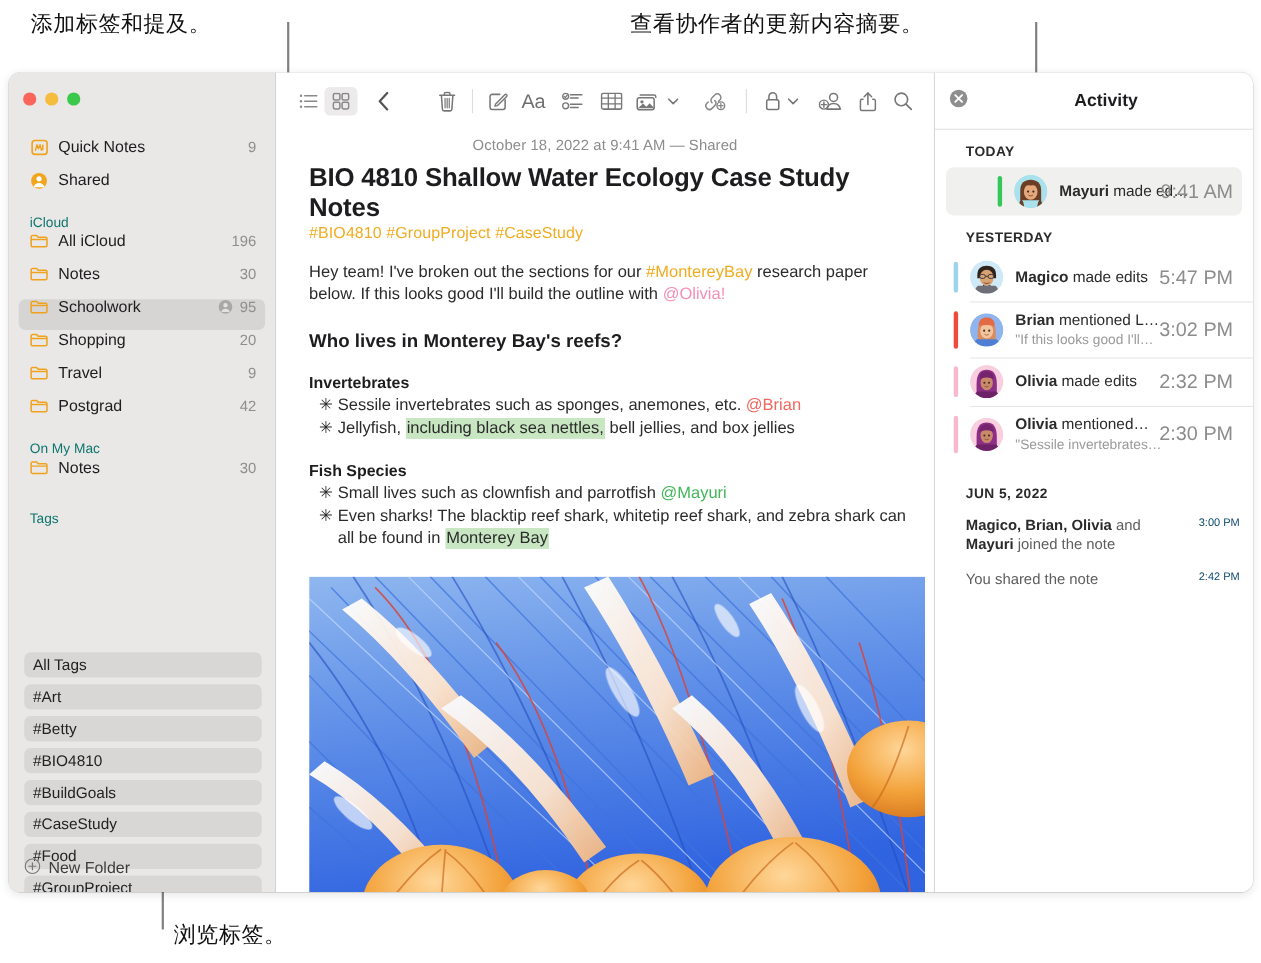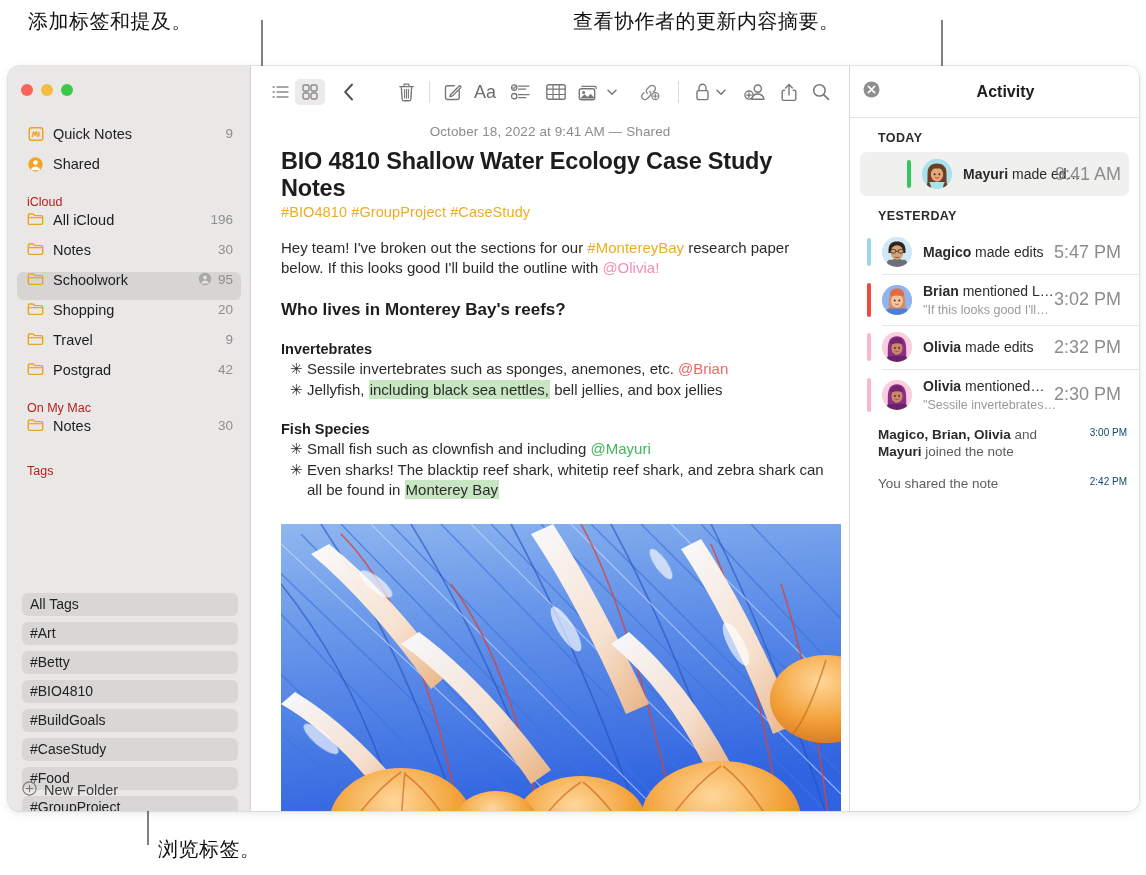--- a/index.html
+++ b/index.html
@@ -55,21 +55,21 @@
     padding:0 8px 0 9px;
     border-radius:6px;
     font-size:14.5px; color:#1d1d1f;
   }
   .sb-row.sel { background:#d6d5d4; }
   .sb-ico { width:19px; flex:0 0 19px; display:flex; align-items:center; justify-content:center; margin-right:8px; }
   .sb-label { flex:1; white-space:nowrap; }
   .sb-count { color:#8e8e8e; font-size:13.5px; }
   .sb-shareico { margin-right:6px; display:flex; align-items:center; }
   .sb-head {
-    font-size:12.5px; color:#b91c1c;
+    font-size:12.5px; color:#0f766e;
     margin:11px 0 3px 19px;
   }
 
   
   .tags-wrap { position:absolute; left:14px; right:12px; top:527px; display:flex; flex-wrap:wrap; gap:6px 7px;flex-direction:column; }
   .tag {
     background:#d8d7d6; color:#222;
     border-radius:6px; padding:4px 8px 5px;
     font-size:14px; line-height:1;
     white-space:nowrap;
@@ -461,21 +461,21 @@
         <div class="note-h2">Who lives in Monterey Bay's reefs?</div>
 
         <div class="note-h3">Invertebrates</div>
         <ul class="bullets">
           <li><span class="ast">✳</span><span>Sessile invertebrates such as sponges, anemones, etc. </span><span class="men-red">@Brian</span></li>
           <li><span class="ast">✳</span><span>Jellyfish, </span><span class="hl">including black sea nettles,</span><span> bell jellies, and box jellies</span></li>
         </ul>
 
         <div class="note-h3">Fish Species</div>
         <ul class="bullets">
-          <li><span class="ast">✳</span><span>Small fish such as clownfish and including </span><span class="men-green">@Mayuri</span></li>
+          <li><span class="ast">✳</span><span>Small lives such as clownfish and parrotfish </span><span class="men-green">@Mayuri</span></li>
           <li><span class="ast">✳</span><span>Even sharks! The blacktip reef shark, whitetip reef shark, and zebra shark can all be found in </span><span class="hl">Monterey Bay</span><span></span></li>
         </ul>
 
         <div class="note-img">
           <svg width="560" height="300" viewBox="0 0 560 300" preserveAspectRatio="none">
             <defs>
               <linearGradient id="water" x1="0" y1="0" x2="0.25" y2="1">
                 <stop offset="0%" stop-color="#8fb7ef"></stop>
                 <stop offset="45%" stop-color="#5f8fe8"></stop>
                 <stop offset="100%" stop-color="#2f63e0"></stop>
@@ -685,20 +685,21 @@
                 <path d="M6.5 24 L23.5 24 C25.6 25.6 26.6 27.6 26.6 30 L3.4 30 C3.4 27.6 4.4 25.6 6.5 24 Z" fill="#6d2268"></path>
               </svg>
         </span>
         <span class="act-text">
           <span class="act-line1"><b>Olivia</b><span> mentioned…</span></span>
           <span class="act-line2">"Sessile invertebrates…</span>
         </span>
         <span class="act-time">2:30 PM</span>
       </div>
 
+      <div class="sec-label" style="padding-top:22px;">JUN 5, 2022</div>
 
       <div class="joined" style="padding-top:6px;">
         <span class="jt"><b>Magico, Brian, Olivia</b><span> and </span><b>Mayuri</b><span> joined the note</span></span>
         <span class="time">3:00 PM</span>
       </div>
 
       <div class="joined" style="padding-top:14px;">
         <span class="jt">You shared the note</span>
         <span class="time">2:42 PM</span>
       </div>

